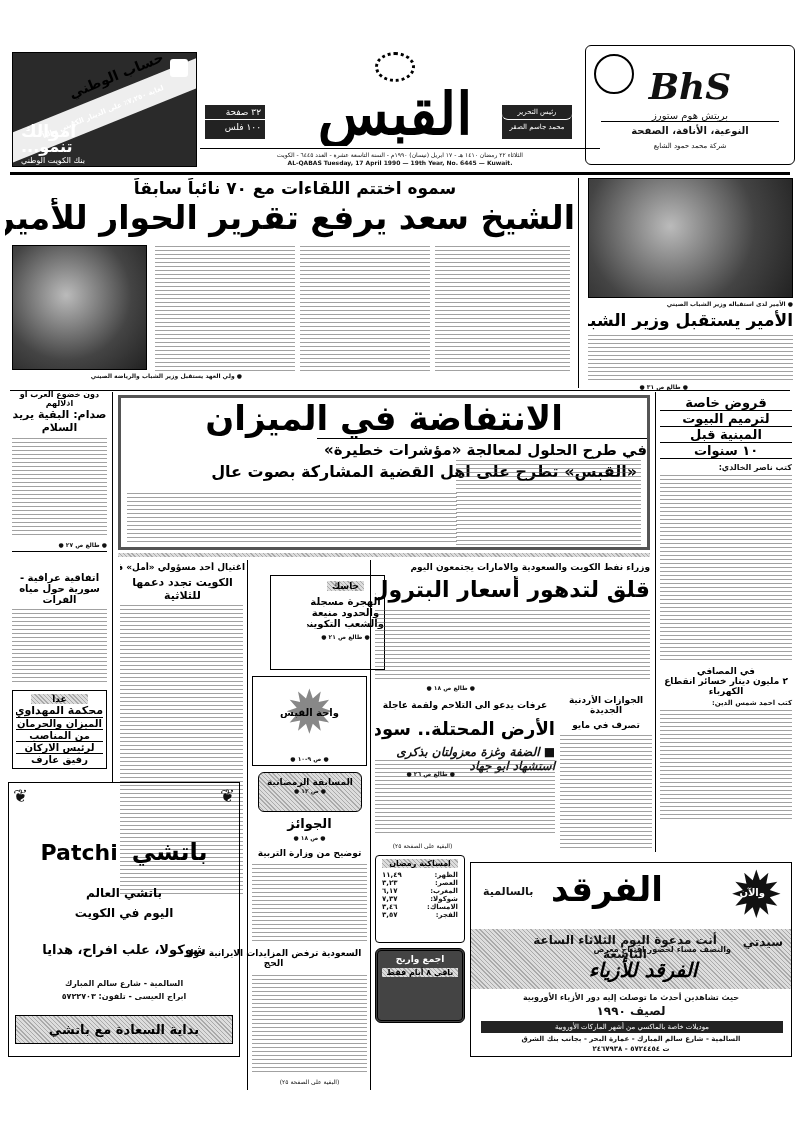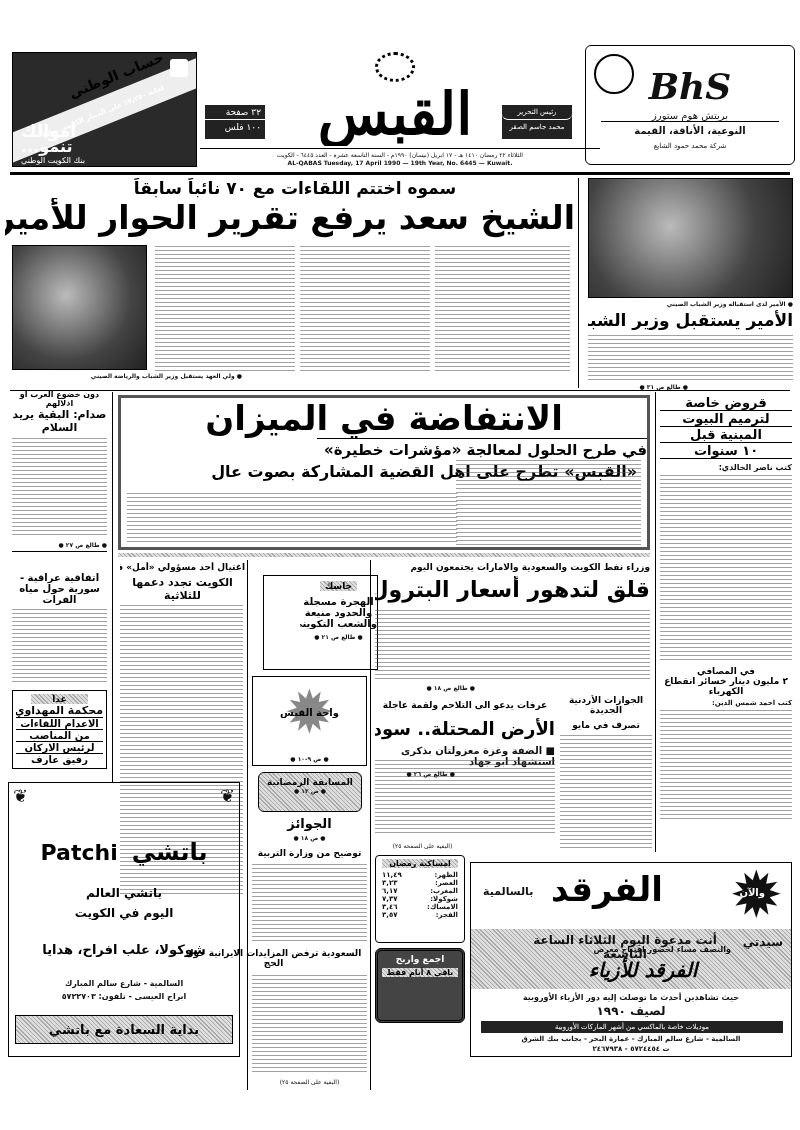--- a/index.html
+++ b/index.html
@@ -38,21 +38,21 @@
 
 <div class="abs darkband" style="left:502px;top:105px;width:70px;height:34px;font-size:7px;text-align:center;">
   <div style="padding:3px;border-bottom:1px solid #fff;border-radius:6px;">رئيس التحرير</div>
   <div style="padding:3px;">محمد جاسم الصقر</div>
 </div>
 
 <div class="abs box" style="left:585px;top:45px;width:210px;height:120px;border-radius:6px;text-align:center;">
   <div class="abs" style="left:8px;top:8px;width:40px;height:40px;border:2px solid #000;border-radius:50%;"></div>
   <div style="font-family:'DejaVu Serif',serif;font-weight:bold;font-size:36px;line-height:48px;margin-top:16px;direction:ltr;font-style:italic;">BhS</div>
   <div style="font-size:10px;font-weight:normal;border-bottom:1px solid #000;margin:0 15px;">بريتش هوم ستورز</div>
-  <div style="font-size:10px;font-weight:bold;margin-top:3px;">النوعية، الأناقة، القيمة</div>
+  <div style="font-size:10px;font-weight:bold;margin-top:3px;">النوعية، الأناقة، الصفحة</div>
   <div style="font-size:7px;margin-top:6px;">شركة محمد حمود الشايع</div>
 </div>
 
 <div class="abs" style="left:200px;top:148px;width:400px;text-align:center;font-size:6px;line-height:8px;border-top:1px solid #000;padding-top:2px;">
   <div>الثلاثاء ٢٢ رمضان ١٤١٠ هـ - ١٧ ابريل (نيسان) ١٩٩٠م - السنة التاسعة عشرة - العدد ٦٤٤٥ - الكويت</div>
   <div style="direction:ltr;font-weight:bold;">AL-QABAS Tuesday, 17 April 1990 — 19th Year, No. 6445 — Kuwait.</div>
 </div>
 
 <div class="abs rule" style="left:10px;top:172px;width:780px;height:3px;"></div>
 
@@ -76,21 +76,21 @@
 <div class="abs" style="left:12px;top:380px;width:95px;height:400px;">
   <div class="hl" style="font-size:8px;white-space:normal;margin-top:10px;">دون خضوع العرب او اذلالهم</div>
   <div class="hl" style="font-size:11px;white-space:normal;">صدام: البقية يريد السلام</div>
   <div class="filler" style="height:100px;margin-top:4px;"></div>
   <div style="font-size:6px;font-weight:bold;margin:3px 0;">● طالع ص ٢٧ ●</div>
   <div class="hl" style="font-size:10px;white-space:normal;border-top:1px solid #000;padding-top:20px;">اتفاقية عراقية - سورية حول مياه الفرات</div>
   <div class="filler" style="height:75px;margin-top:4px;"></div>
   <div class="box" style="margin-top:6px;padding:3px;">
     <div class="grey hl" style="font-size:9px;margin:0 15px;">غداً</div>
     <div class="hl" style="font-size:11px;">محكمة المهداوي</div>
-    <div class="hl" style="font-size:10px;border-top:1px solid #000;">الاعدام اللقاءات</div>
+    <div class="hl" style="font-size:10px;border-top:1px solid #000;">الميزان والحرمان</div>
     <div class="hl" style="font-size:10px;border-top:1px solid #000;">من المناصب</div>
     <div class="hl" style="font-size:10px;border-top:1px solid #000;">لرئيس الاركان</div>
     <div class="hl" style="font-size:10px;border-top:1px solid #000;">رفيق عارف</div>
   </div>
 </div>
 <div class="abs rule" style="left:112px;top:392px;width:1px;height:390px;"></div>
 
 <div class="abs" style="left:118px;top:395px;width:532px;height:155px;border:3px solid #555;">
   <div class="hl" style="font-size:34px;line-height:40px;">الانتفاضة في الميزان</div>
   <div class="hl" style="font-size:15px;line-height:22px;text-align:left;padding-left:10px;width:330px;border-top:1px solid #000;">في طرح الحلول لمعالجة «مؤشرات خطيرة»</div>
@@ -114,21 +114,21 @@
 </div>
 
 <div class="abs grey" style="left:118px;top:553px;width:532px;height:4px;"></div>
 
 <div class="abs hl" style="left:120px;top:562px;width:125px;font-size:9px;text-align:right;">اغتيال أحد مسؤولي «أمل» في الغربية</div>
 <div class="abs hl" style="left:120px;top:576px;width:125px;font-size:11px;white-space:normal;">الكويت تجدد دعمها للثلاثية</div>
 <div class="abs filler" style="left:120px;top:605px;width:123px;height:290px;"></div>
 
 <div class="abs rule" style="left:247px;top:560px;width:1px;height:530px;"></div>
 
-<div class="abs box" style="left:263px;top:575px;width:115px;height:95px;text-align:center;padding-left:36px;">
+<div class="abs box" style="left:270px;top:575px;width:115px;height:95px;text-align:center;padding-left:36px;">
   <div class="grey hl" style="font-size:9px;margin:5px 20px;">جاسك</div>
   <div class="hl" style="font-size:10px;">الهجرة مسجلة</div>
   <div class="hl" style="font-size:10px;">والحدود منيعة</div>
   <div class="hl" style="font-size:10px;">والشعب التكويني</div>
   <div style="font-size:6px;font-weight:bold;margin-top:4px;">● طالع ص ٢١ ●</div>
 </div>
 <div class="abs box" style="left:252px;top:676px;width:115px;height:90px;text-align:center;">
   <div style="font-size:60px;line-height:70px;color:#888;">✹</div>
   <div class="abs hl" style="left:0;top:30px;width:100%;font-size:10px;">واحة القبس</div>
   <div class="abs" style="left:0;bottom:3px;width:100%;font-size:6px;font-weight:bold;">● ص ٩-١٠ ●</div>
@@ -152,21 +152,21 @@
 <div class="abs hl" style="left:375px;top:576px;width:275px;font-size:22px;line-height:28px;">قلق لتدهور أسعار البترول</div>
 <div class="abs filler" style="left:375px;top:610px;width:275px;height:70px;"></div>
 <div class="abs" style="left:375px;top:684px;width:100px;font-size:6px;font-weight:bold;">● طالع ص ١٨ ●</div>
 
 <div class="abs hl" style="left:560px;top:695px;width:92px;font-size:9px;white-space:normal;">الجوازات الأردنية الجديدة</div>
 <div class="abs hl" style="left:560px;top:720px;width:92px;font-size:9px;">تصرف في مايو</div>
 <div class="abs filler" style="left:560px;top:735px;width:92px;height:115px;"></div>
 
 <div class="abs hl" style="left:375px;top:700px;width:180px;font-size:9px;">عرفات يدعو الى التلاحم ولقمة عاجلة</div>
 <div class="abs hl" style="left:375px;top:716px;width:180px;font-size:18px;line-height:26px;">الأرض المحتلة.. سوداء</div>
-<div class="abs" style="left:375px;top:745px;width:180px;font-size:10px;font-weight:bold;text-align:right;">
+<div class="abs" style="left:375px;top:745px;width:180px;font-size:12px;font-weight:bold;text-align:right;font-style:italic;">
   <span>■</span>
   <span>الضفة وغزة معزولتان بذكرى استشهاد ابو جهاد</span>
 </div>
 <div class="abs filler" style="left:375px;top:760px;width:180px;height:75px;"></div>
 <div class="abs" style="left:375px;top:770px;width:80px;font-size:6px;font-weight:bold;">● طالع ص ٢٦ ●</div>
 <div class="abs" style="left:375px;top:842px;width:95px;font-size:6px;text-align:center;">(البقية على الصفحة ٢٥)</div>
 
 <div class="abs box" style="left:375px;top:855px;width:90px;height:88px;border-radius:4px;">
   <div class="grey hl" style="font-size:8px;margin:3px 6px;">امساكية رمضان</div>
   <div style="display:flex;justify-content:space-between;font-size:7px;padding:0 6px;font-weight:bold;">

